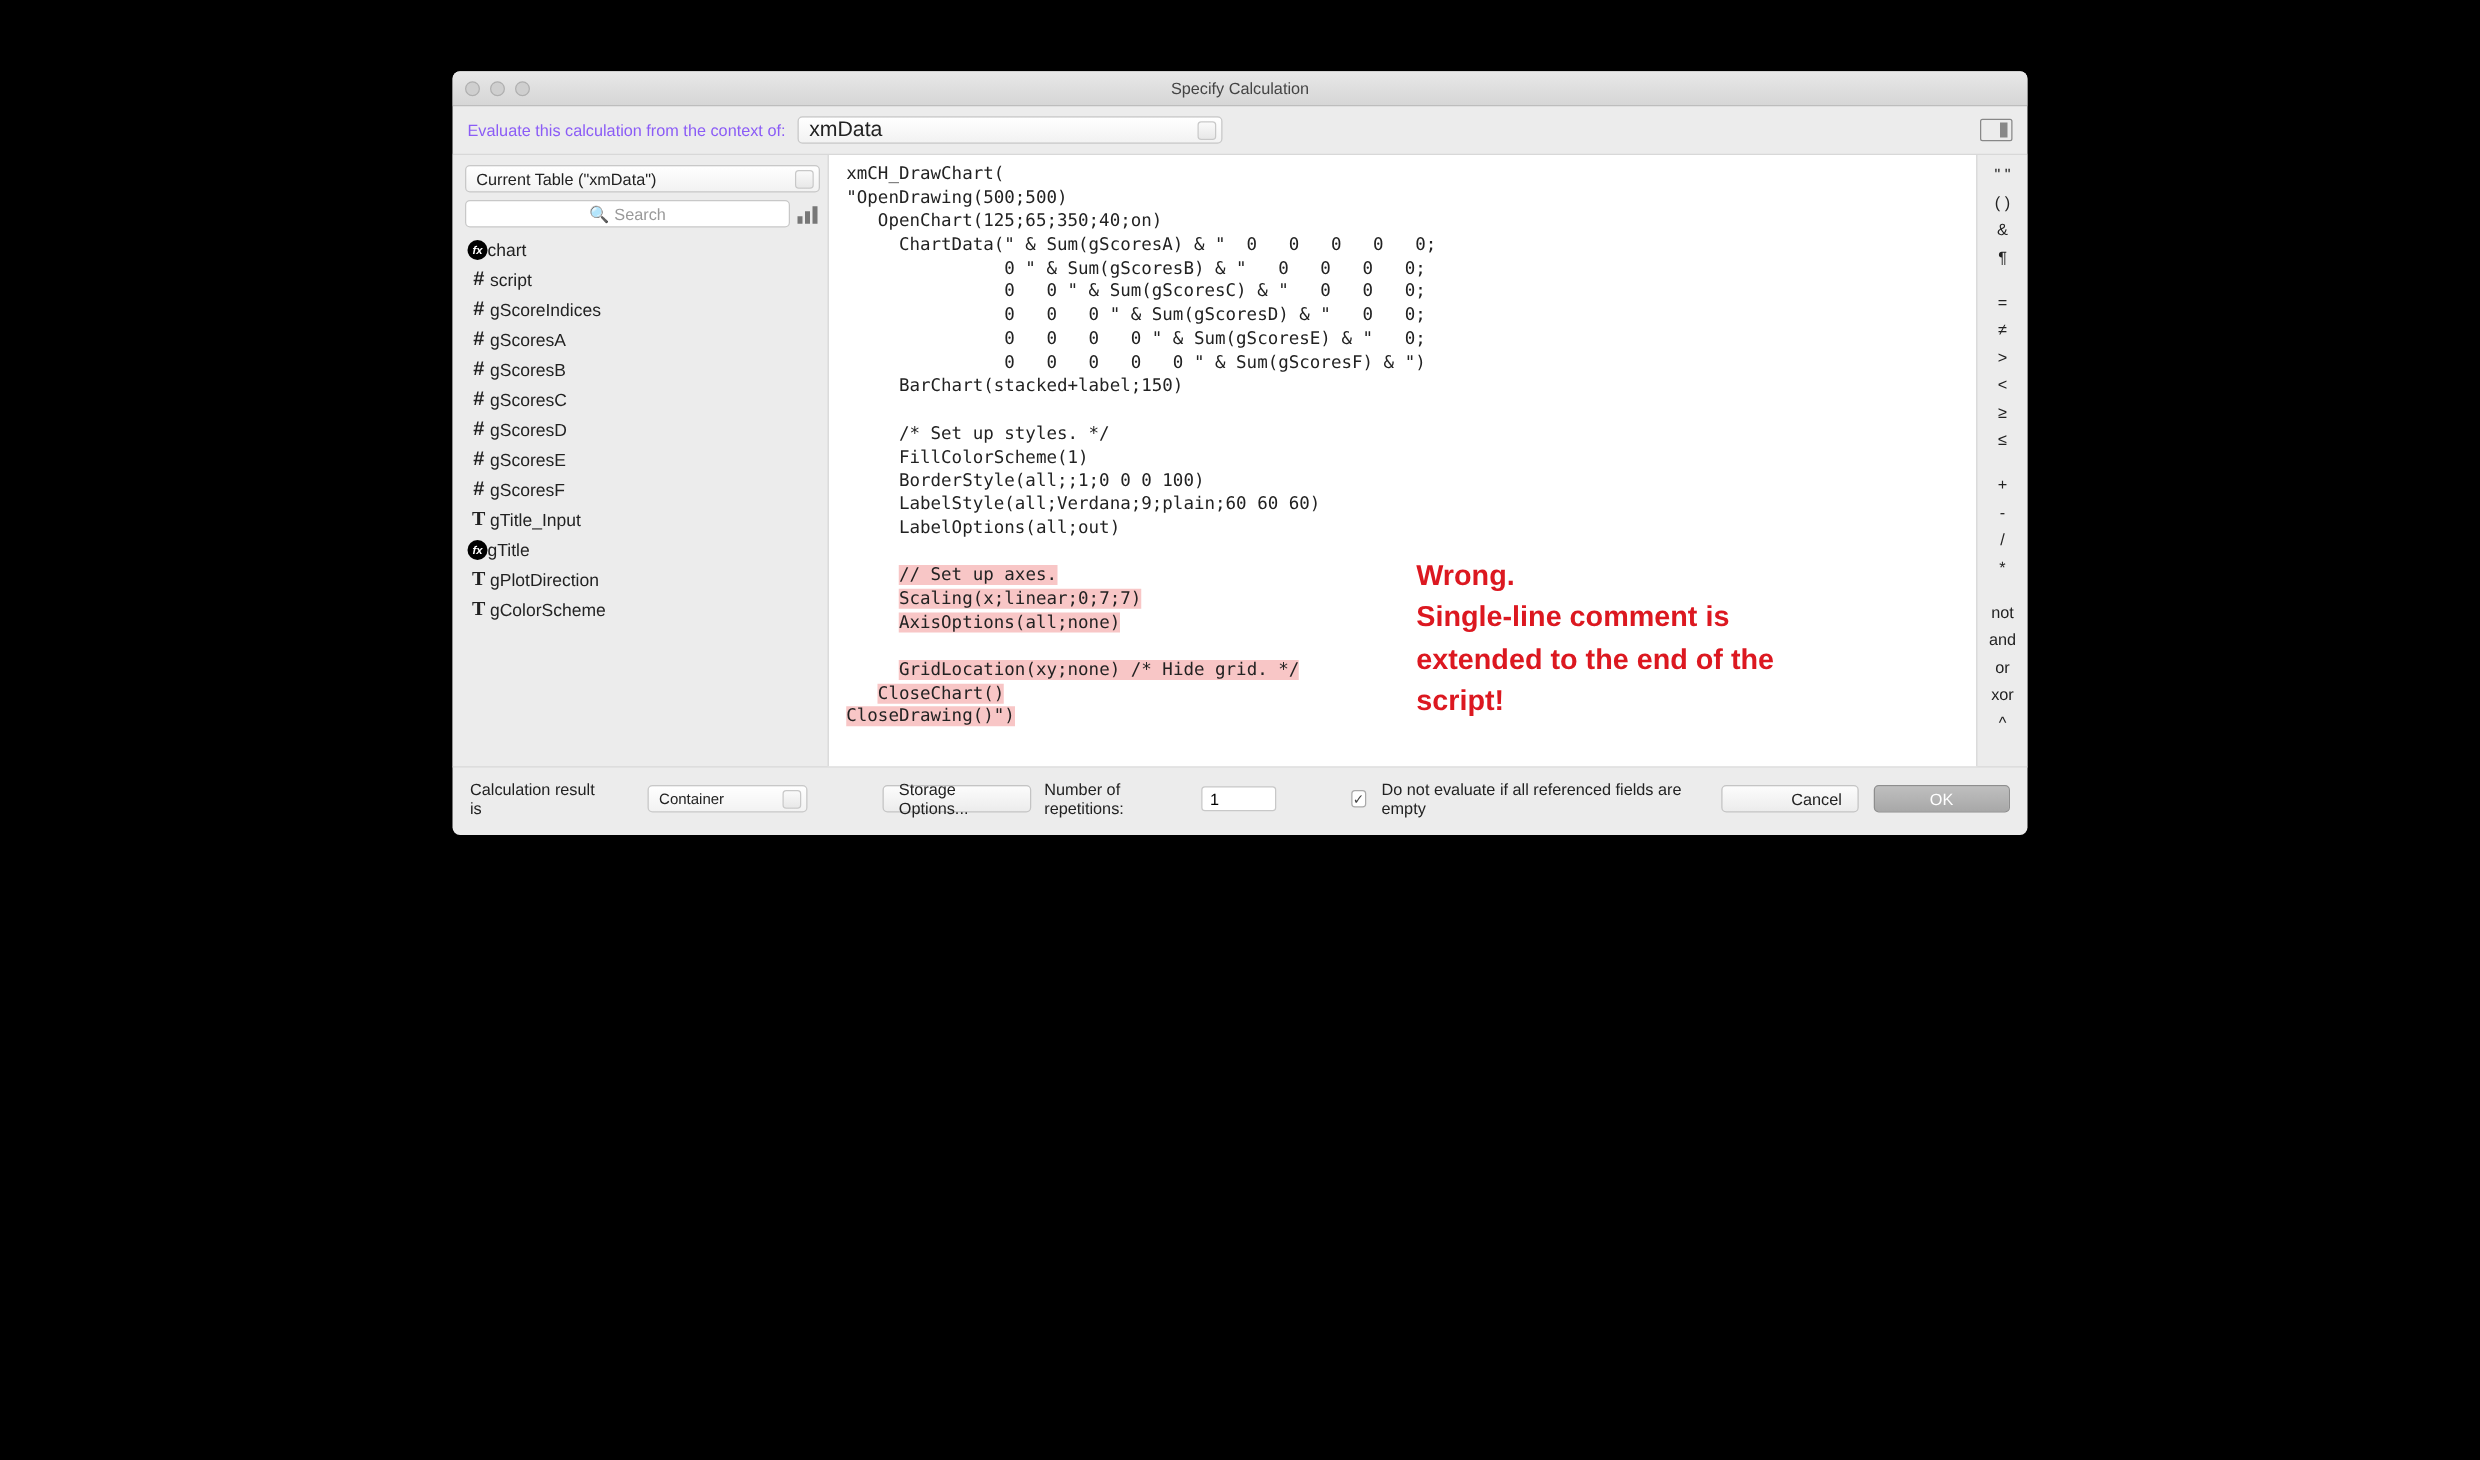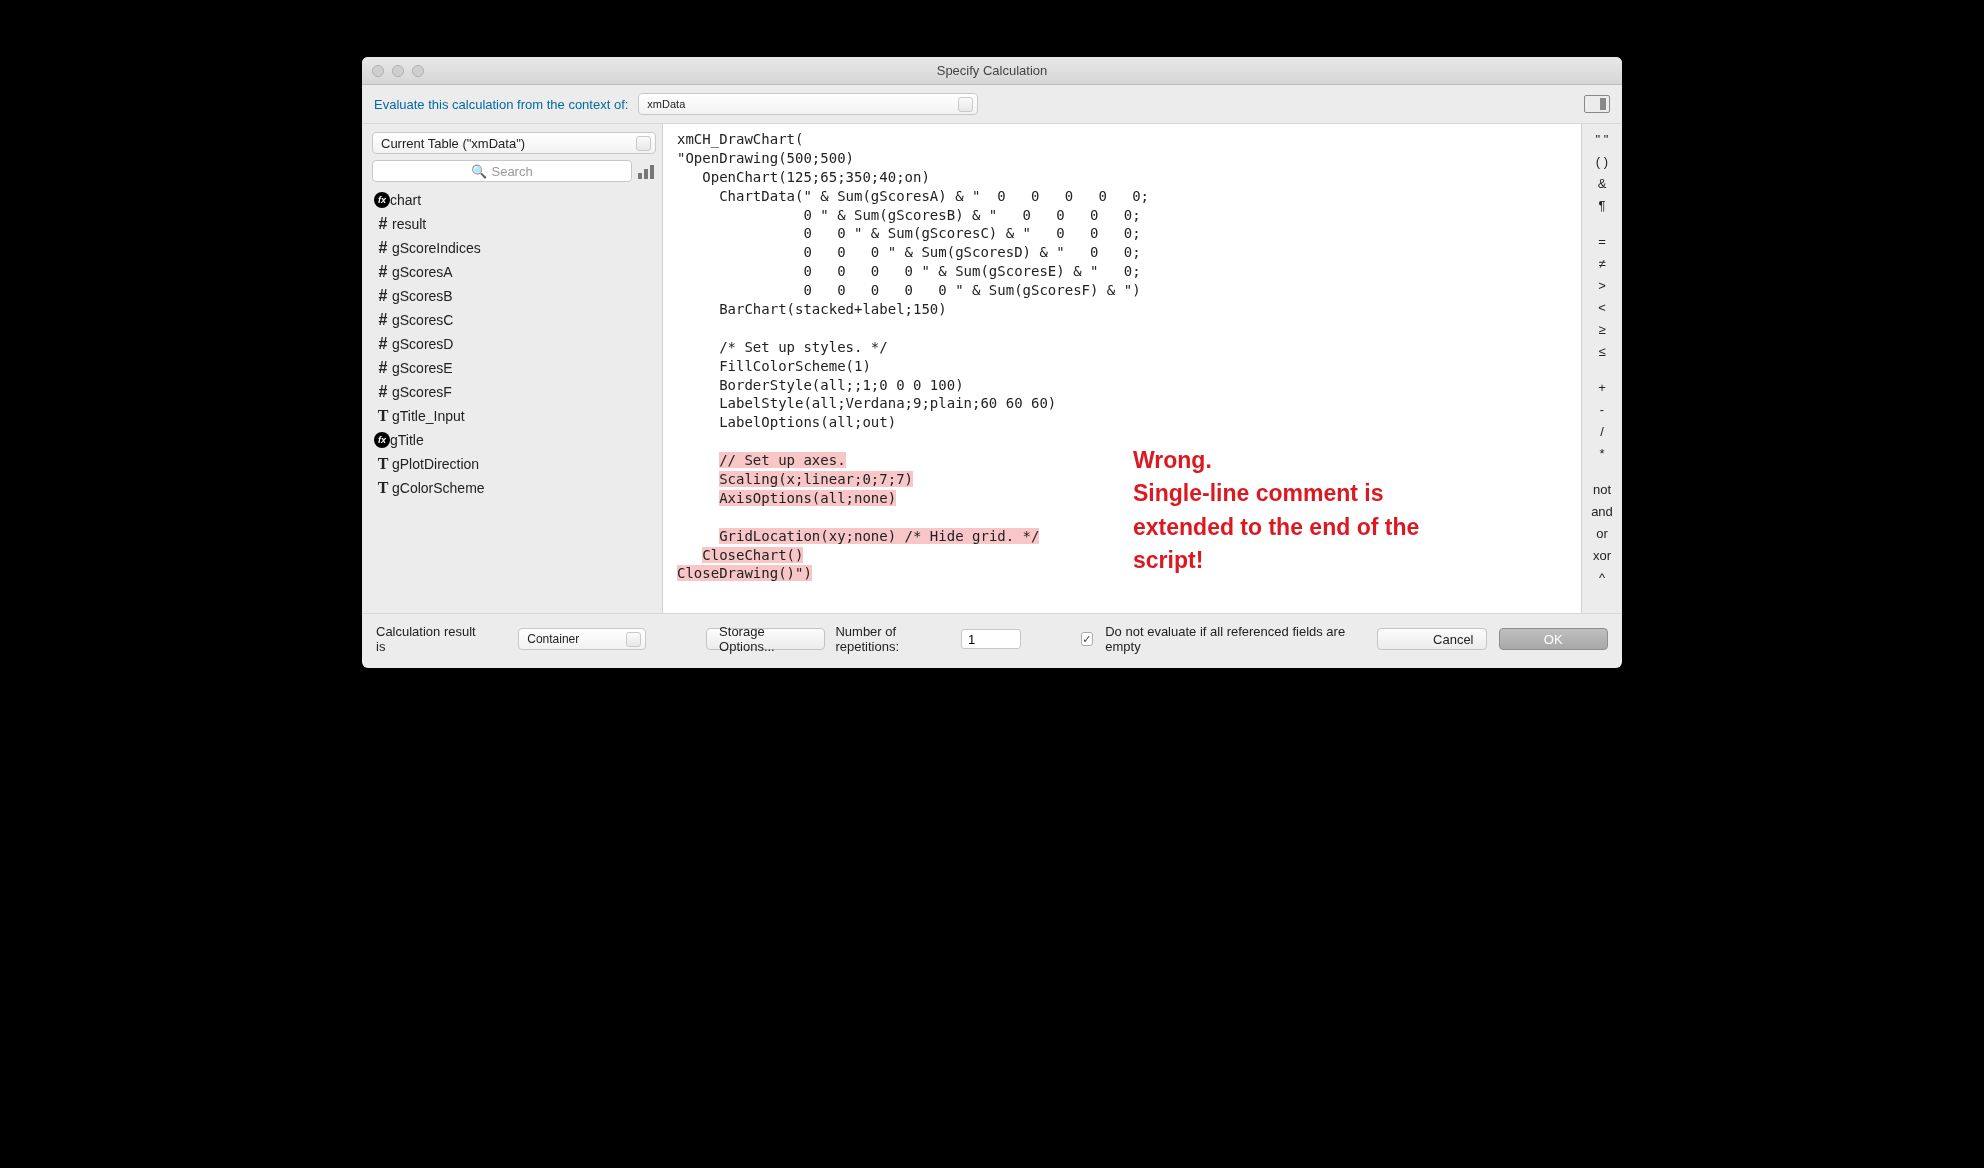--- a/index.html
+++ b/index.html
@@ -47,31 +47,31 @@
     left: 0; right: 0; text-align: center;
     font-size: 13px; color: #444;
   }
   .toprow {
     display: flex;
     align-items: center;
     padding: 8px 12px;
     gap: 10px;
     border-bottom: 1px solid #d8d8d8;
   }
-  .toprow label { font-size: 13px; color: #0369a1; }
+  .toprow label { font-size: 13px; color: #8b5cf6; }
   .context-select {
     flex: 0 0 340px;
     height: 22px;
     border: 1px solid #c8c8c8;
     border-radius: 4px;
     background: linear-gradient(#fff,#f2f2f2);
     display: flex; align-items: center;
     padding: 0 22px 0 8px;
     position: relative;
-    font-size: 11px;
+    font-size: 17px;
   }
   .sel-caret {
     position: absolute; right: 4px; top: 3px;
     width: 15px; height: 15px;
     background: linear-gradient(#fafafa,#e8e8e8);
     border: 1px solid #c8c8c8;
     border-radius: 3px;
     display:flex;align-items:center;justify-content:center;
   }
   .sel-caret::after{
@@ -263,21 +263,21 @@
             <span></span>
         </div>
       </div>
       <div class="fieldlist" id="fieldlist">
           <div class="field-row">
             <span class="ficon fx">fx</span>
             <span>chart</span>
           </div>
           <div class="field-row">
             <span class="ficon hash"></span>
-            <span>result</span>
+            <span>script</span>
           </div>
           <div class="field-row">
             <span class="ficon hash"></span>
             <span>gScoreIndices</span>
           </div>
           <div class="field-row">
             <span class="ficon hash"></span>
             <span>gScoresA</span>
           </div>
           <div class="field-row">

